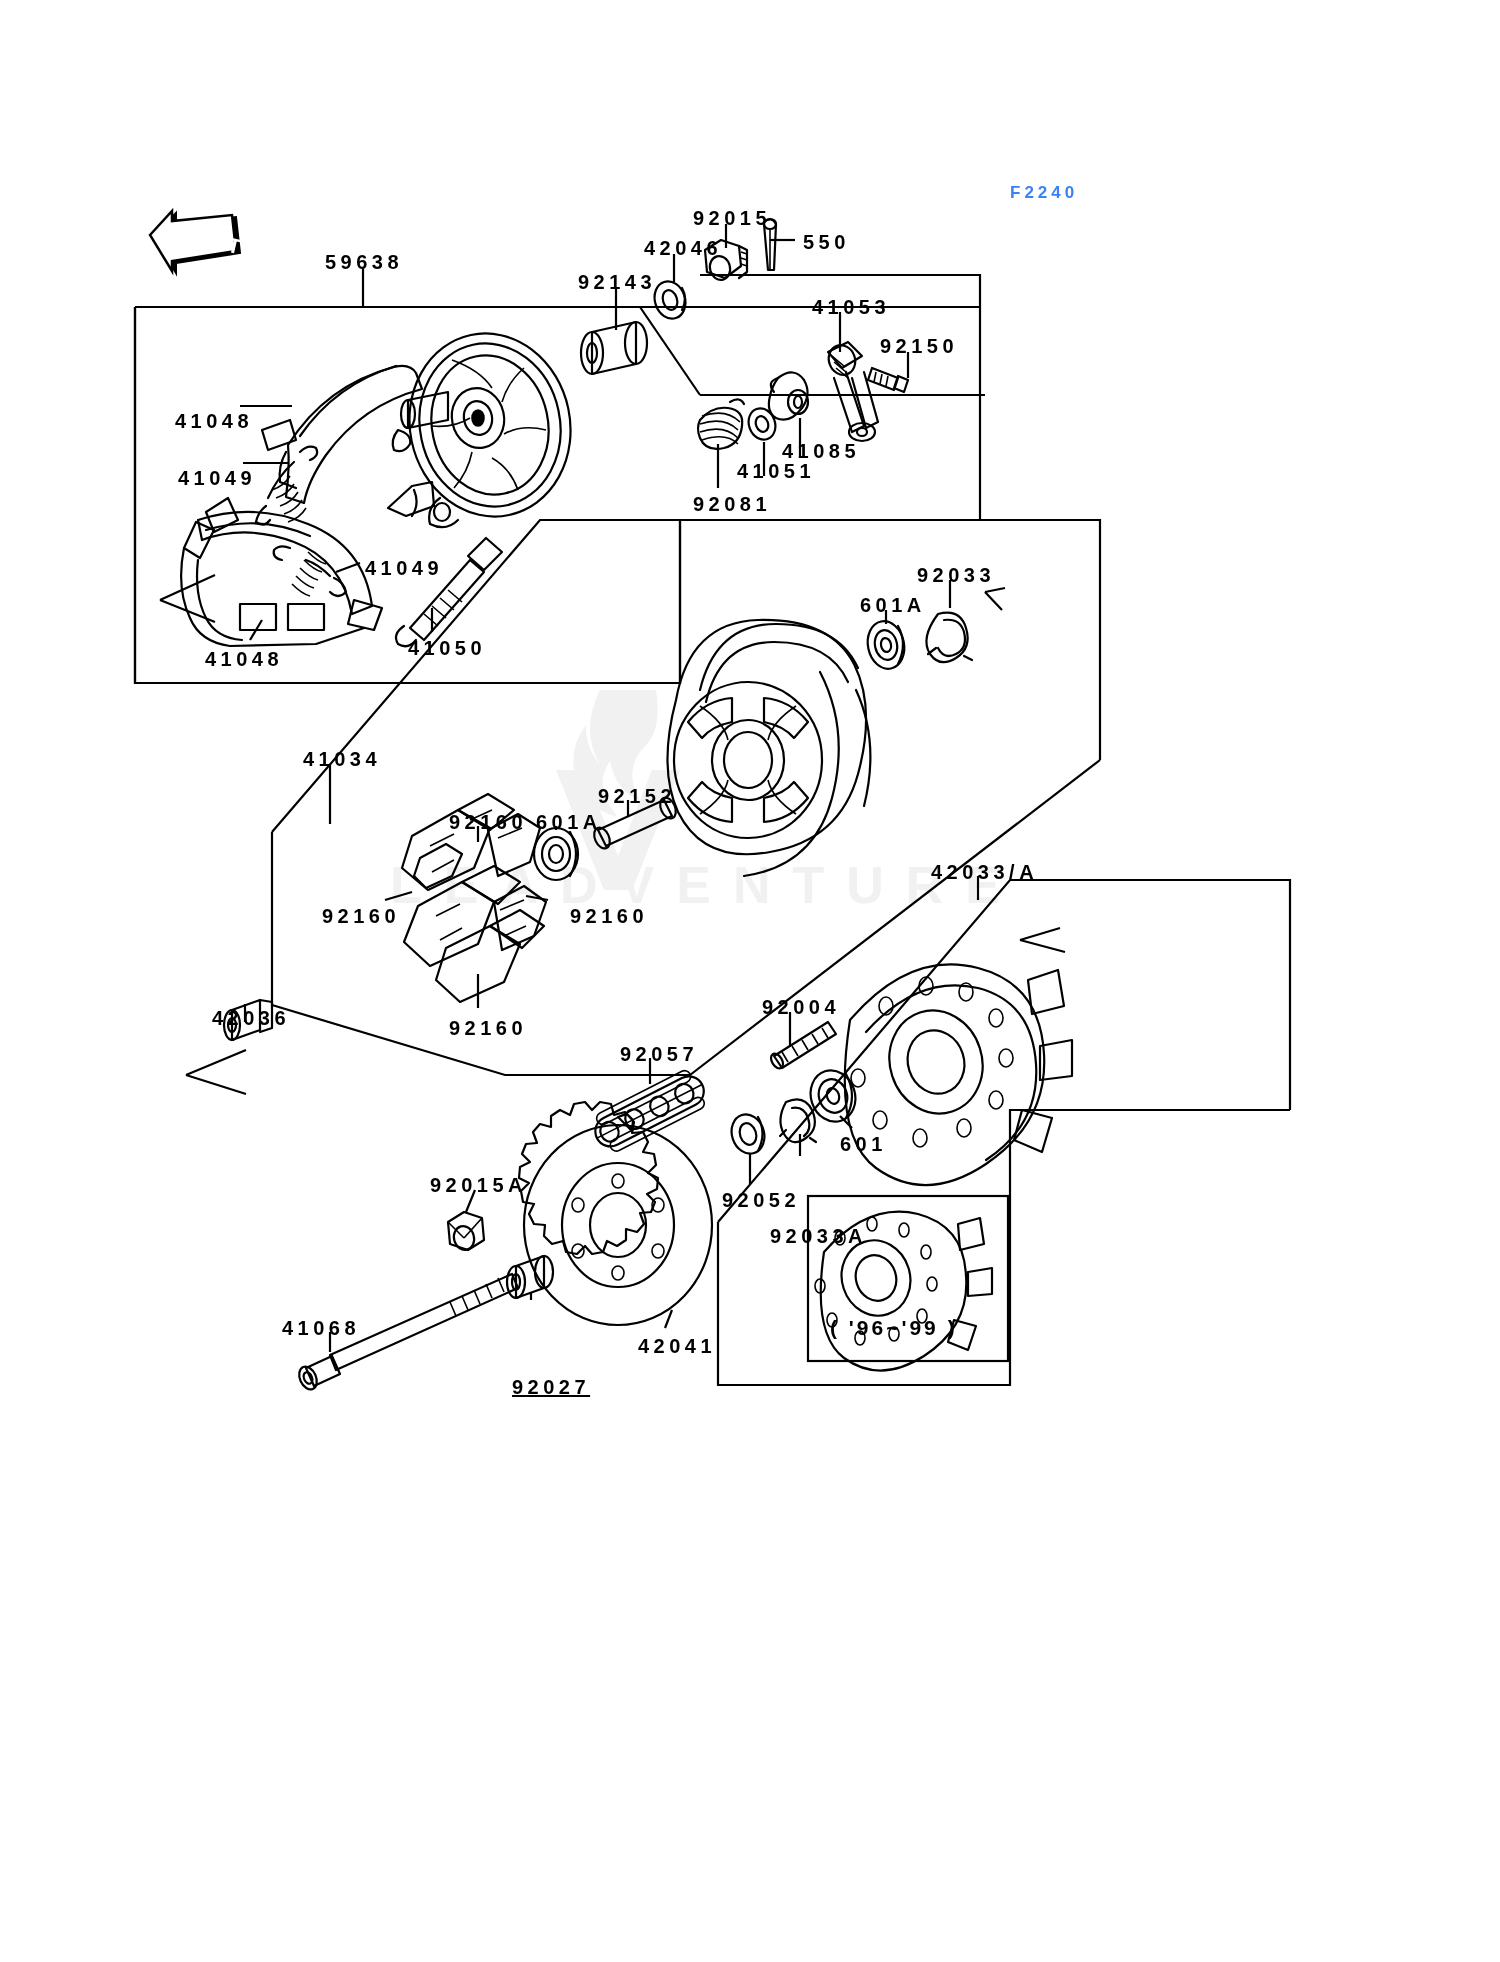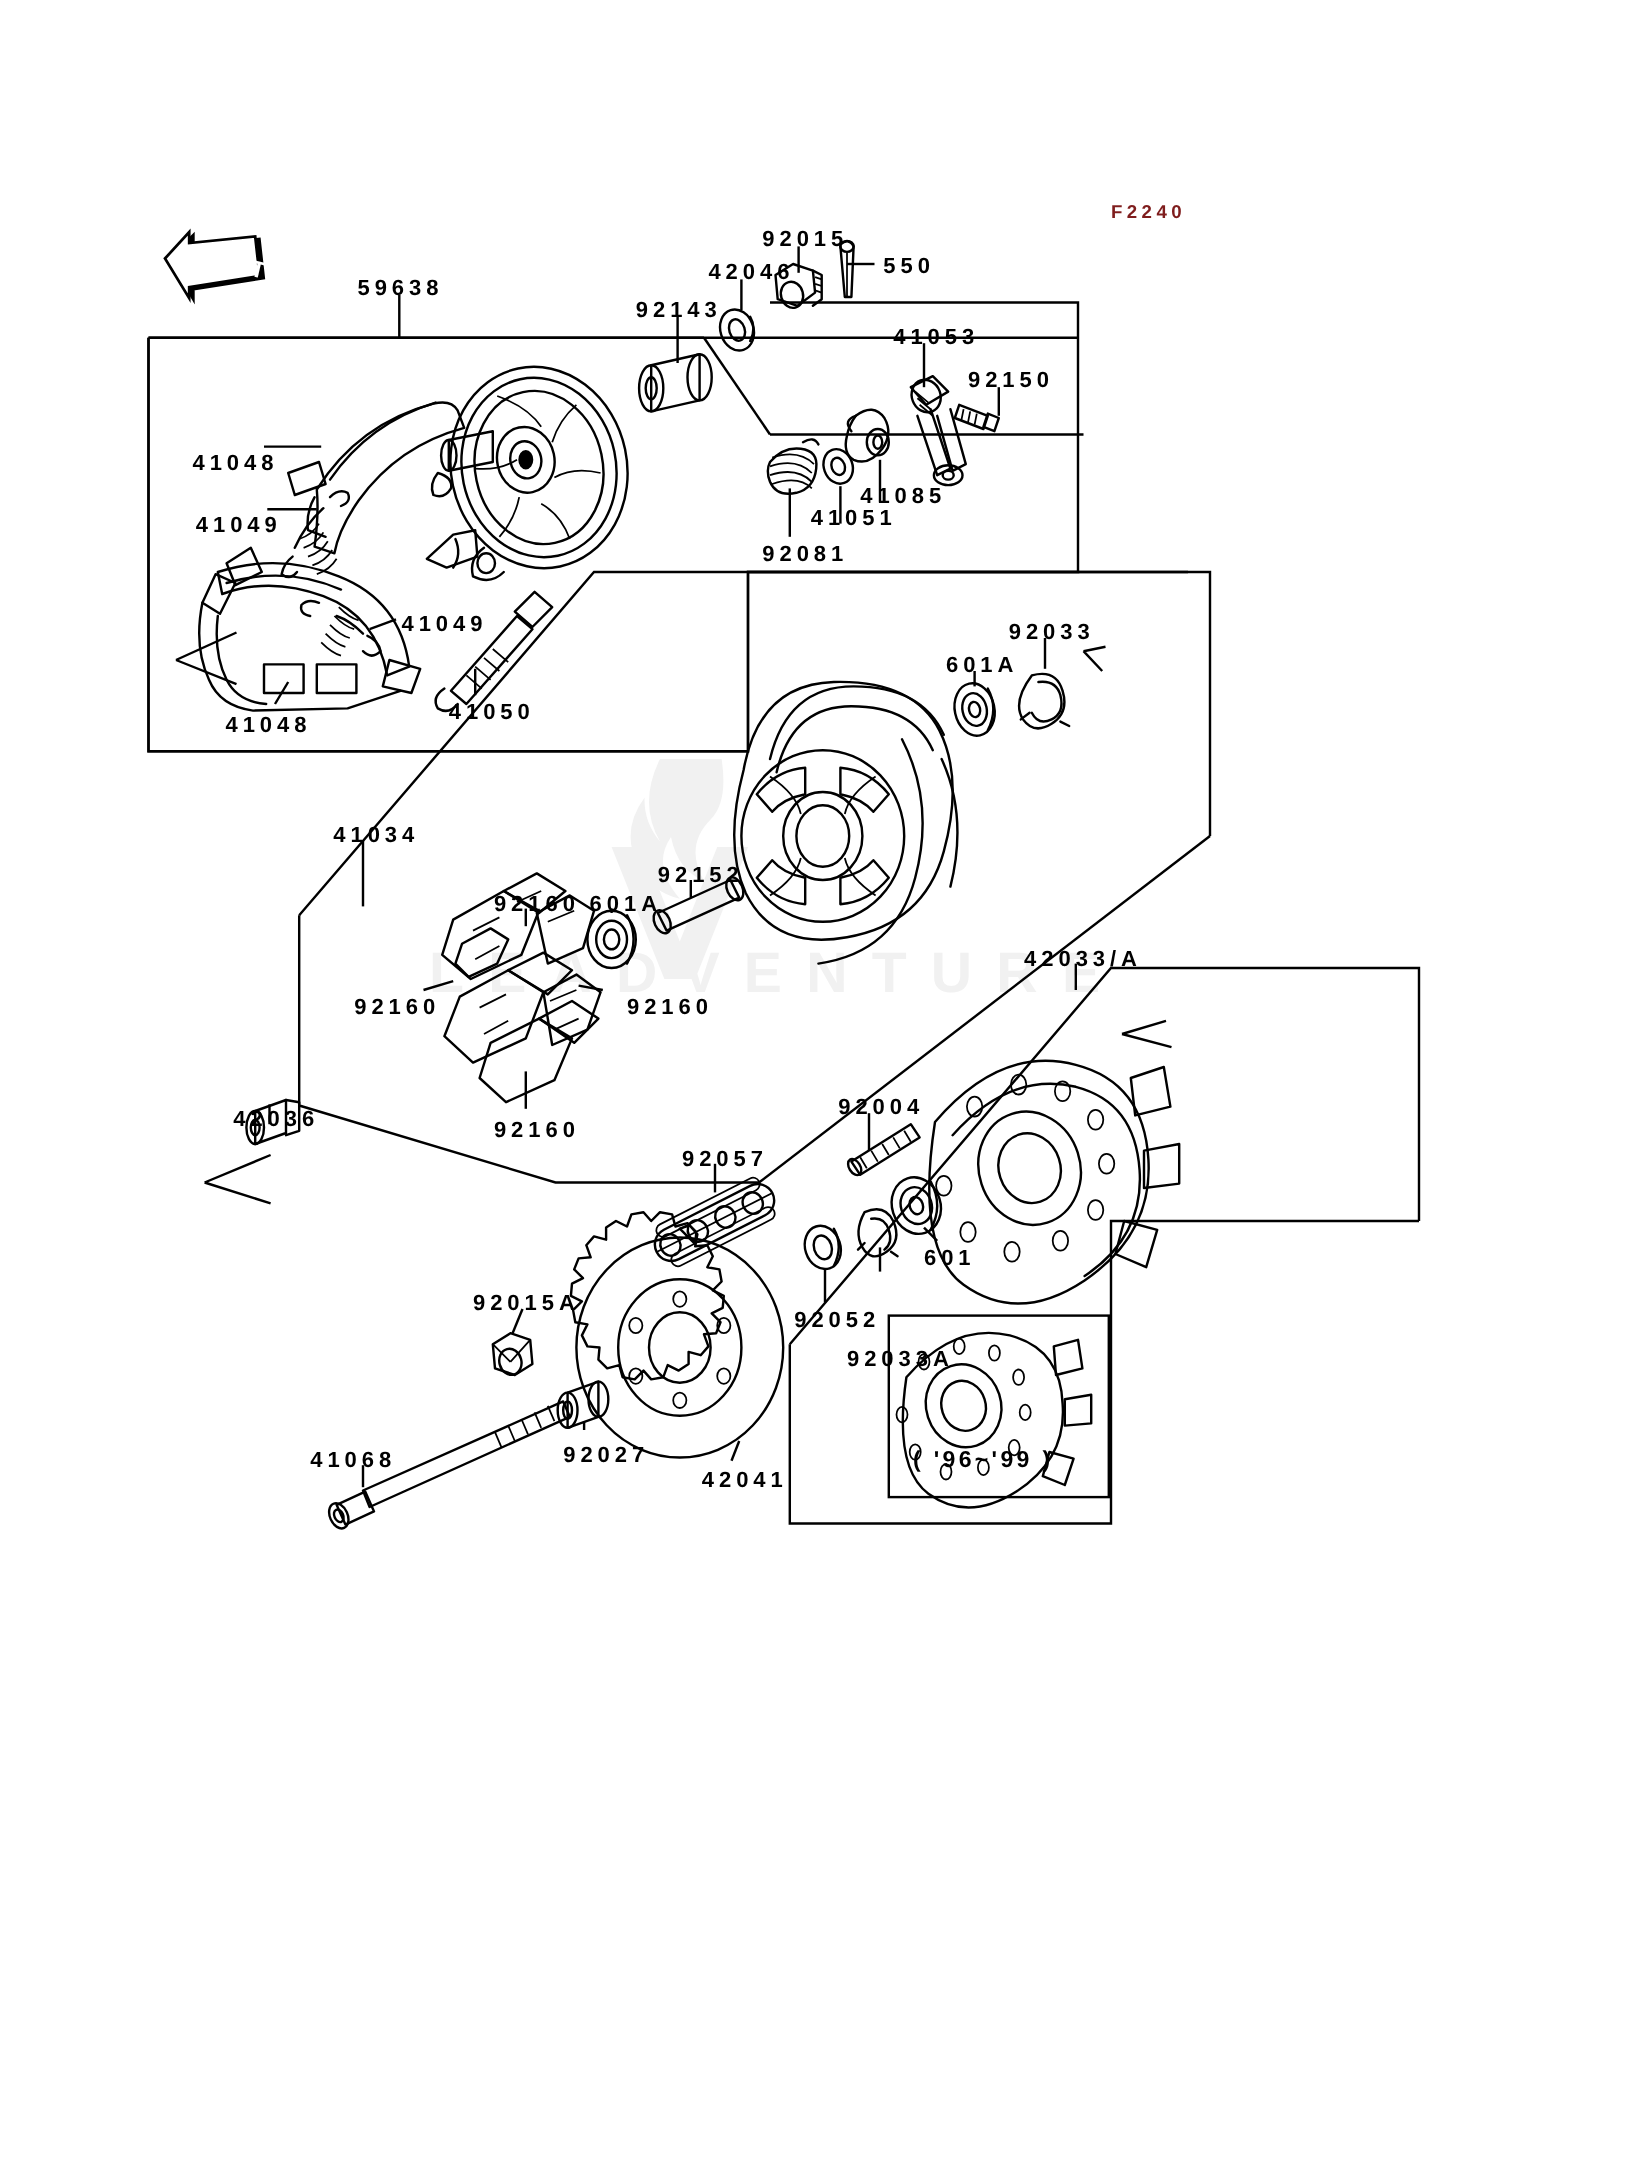--- a/index.html
+++ b/index.html
@@ -24,21 +24,21 @@
     letter-spacing: 4.5px;
     color: #000;
     white-space: nowrap;
     line-height: 1;
   }
   .diagcode {
     position: absolute;
     font-size: 17px;
     font-weight: 700;
     letter-spacing: 4px;
-    color: #7f1d1d;
+    color: #3b82f6;
     text-align: center;
   }
   .yearlbl {
     position: absolute;
     font-size: 21px;
     font-weight: 700;
     letter-spacing: 3px;
     color: #000;
     white-space: nowrap;
   }
@@ -584,20 +584,20 @@
   <div class="lbl" style="left:322px;  top:906px;">92160</div>
   <div class="lbl" style="left:570px;  top:906px;">92160</div>
   <div class="lbl" style="left:449px;  top:1018px;">92160</div>
   <div class="lbl" style="left:212px;  top:1008px;">42036</div>
   <div class="lbl" style="left:762px;  top:997px;">92004</div>
   <div class="lbl" style="left:620px;  top:1044px;">92057</div>
   <div class="lbl" style="left:840px;  top:1134px;">601</div>
   <div class="lbl" style="left:770px;  top:1226px;">92033A</div>
   <div class="lbl" style="left:722px;  top:1190px;">92052</div>
   <div class="lbl" style="left:430px;  top:1175px;">92015A</div>
-  <div class="lbl" style="left:512px;  top:1313px;">92027</div>
+  <div class="lbl" style="left:512px;  top:1377px;text-decoration:underline;">92027</div>
   <div class="lbl" style="left:638px;  top:1336px;">42041</div>
   <div class="lbl" style="left:282px;  top:1318px;">41068</div>
 
   <div class="yearlbl" style="left:830px; top:1316px;">( '96~'99 )</div>
 
 
 </div>
 
 </body></html>

